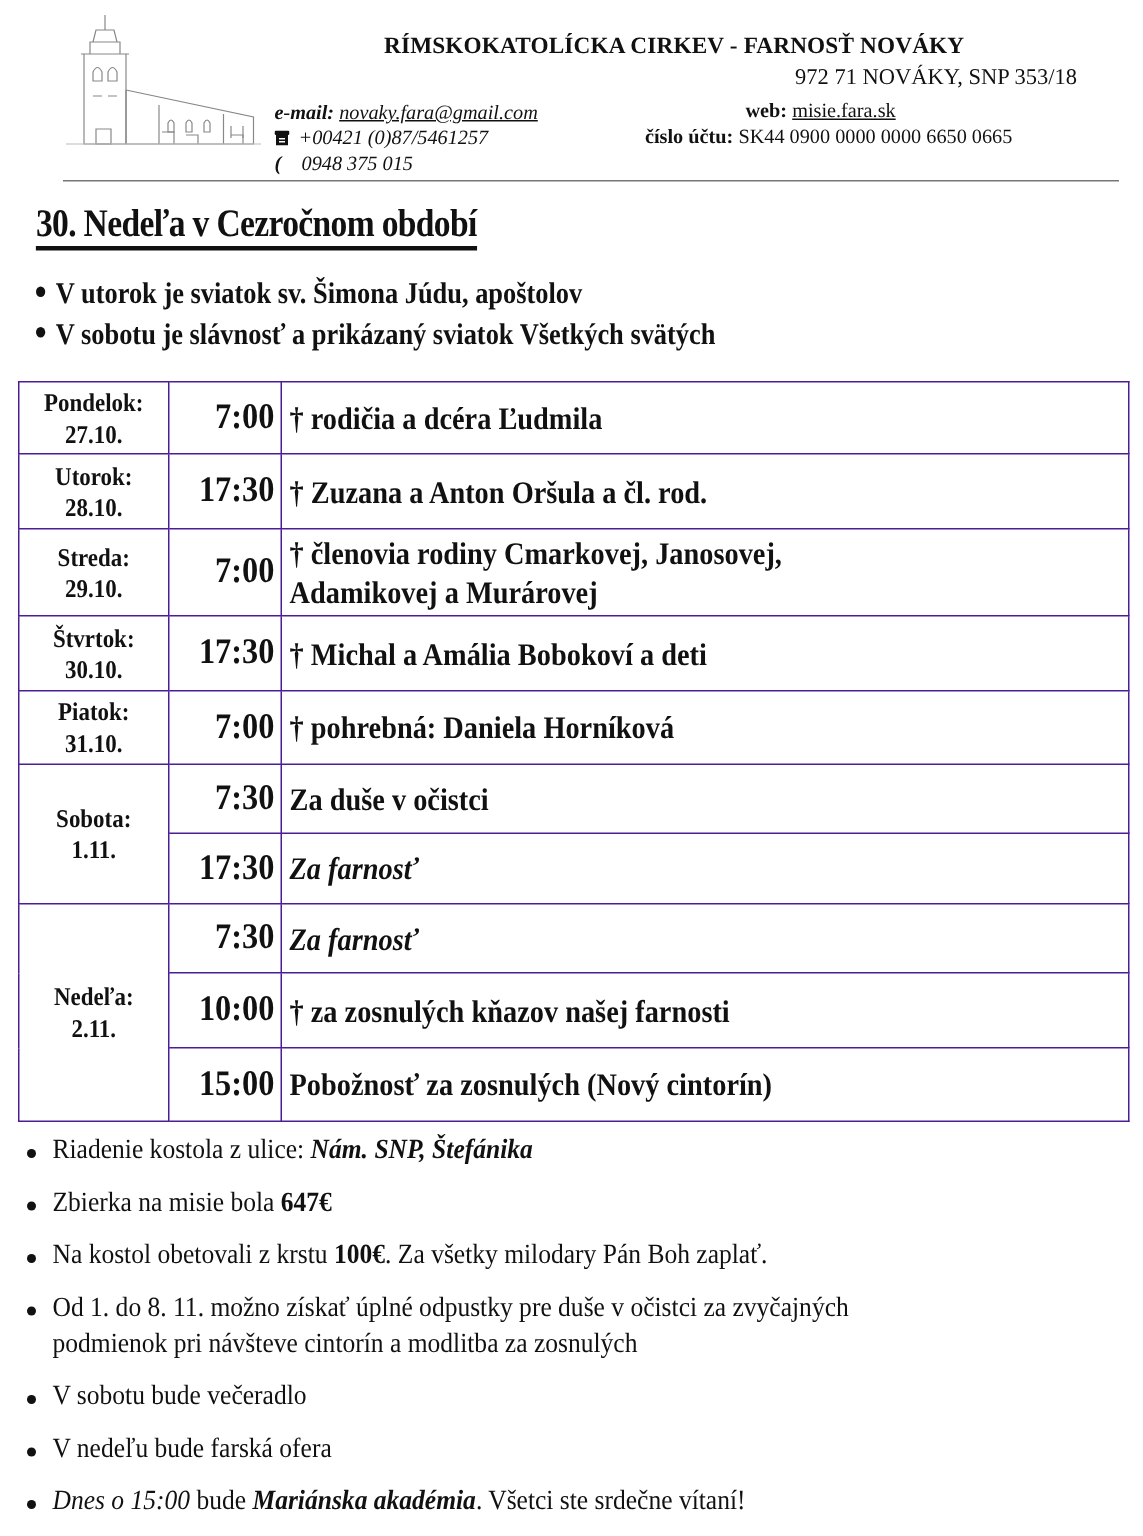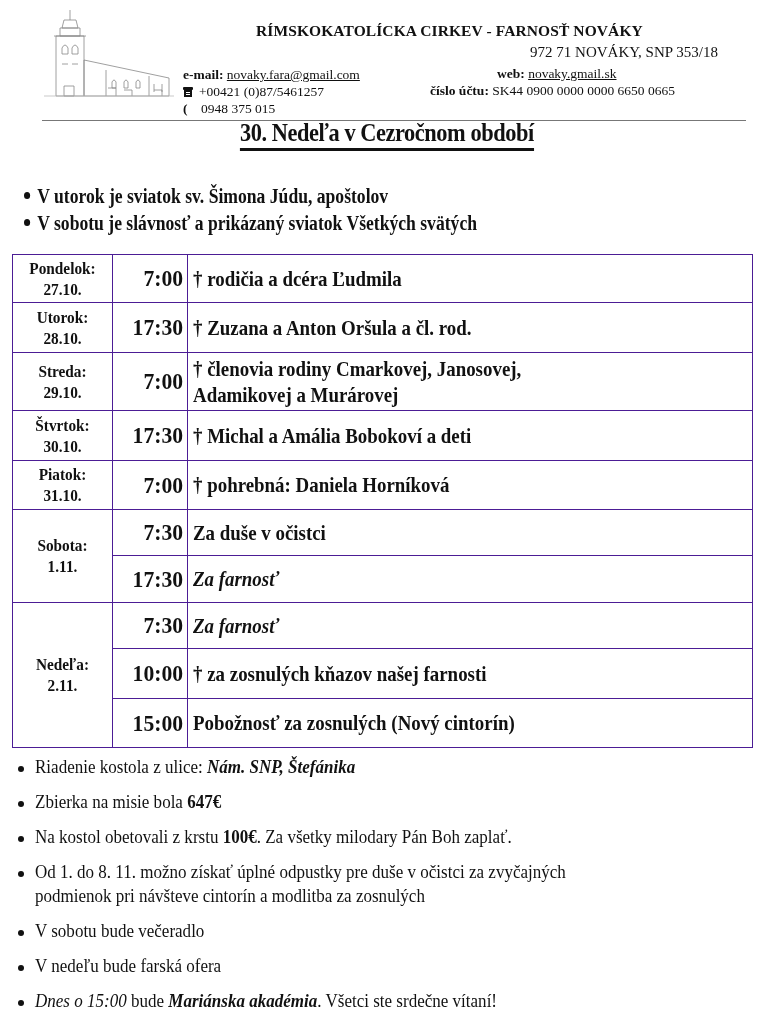--- a/index.html
+++ b/index.html
@@ -1,28 +1,28 @@
 <!DOCTYPE html>
 <html><head>
   <meta charset="utf-8">
   <style>
     html, body { margin: 0; padding: 0; background: #ffffff; }
     body { width: 762px; height: 1024px; position: relative; overflow: hidden; font-family: "Liberation Serif", serif; color: #111; }
     .logo { position: absolute; left: 44px; top: 8px; width: 130px; height: 95px; }
     .org-title { position: absolute; left: 256px; top: 22px; font-size: 15.5px; font-weight: bold; letter-spacing: 0.1px; }
     .address { position: absolute; right: 44px; top: 44px; font-size: 15px; font-weight: normal; }
-    .contact { position: absolute; left: 183px; top: 66px; font-size: 13.5px; line-height: 17px; }
+    .contact { position: absolute; left: 183px; top: 66px; font-size: 13.5px; line-height: 17px; font-style: italic; }
     .contact b { font-weight: bold; }
     .contact u, .web u { text-decoration: underline; }
     .web { position: absolute; left: 497px; top: 66px; font-size: 13.5px; }
     .account { position: absolute; left: 430px; top: 83px; font-size: 13.5px; }
     .header-rule { position: absolute; left: 42px; right: 16px; top: 120px; height: 1px; background: #777; }
     .icon-phone { display: inline-block; width: 10px; height: 10px; margin-right: 6px; vertical-align: -1px; }
     .icon-mobile { display: inline-block; width: 10px; margin-right: 8px; font-weight: bold; }
-    .page-title { position: absolute; left: 0; right: 0; top: 118px; text-align: center; font-size: 26px; font-weight: bold; font-family: "Liberation Sans Narrow", "Liberation Serif", serif; margin-left: 12px; }
+    .page-title { position: absolute; left: 0; right: 0; top: 134px; text-align: left; font-size: 26px; font-weight: bold; font-family: "Liberation Sans Narrow", "Liberation Serif", serif; }
     .page-title span { border-bottom: 3px solid #111; padding-bottom: 0px; transform: scaleX(0.86); display: inline-block; letter-spacing: -0.5px; }
     .top-notes { position: absolute; left: 24px; top: 183px; font-size: 20px; font-weight: bold; line-height: 27px; }
     .top-notes div { transform-origin: left; transform: scaleX(0.88); white-space: nowrap; }
     .top-notes .dot { display: inline-block; width: 7px; height: 7px; border-radius: 50%; background: #111; vertical-align: 4px; margin-right: 8px; }
     table.sched { position: absolute; left: 12px; top: 254px; width: 741px; border-collapse: collapse; }
     table.sched td { border: 1px solid #4c1d95; padding: 0; font-weight: bold; }
     td.day { width: 99px; text-align: center; font-size: 17px; line-height: 21px; }
     td.day div { transform: scaleX(0.9); }
     td.time { width: 70px; text-align: right; padding-right: 4px !important; font-size: 24px; margin-left: 40px; }
     td.intent { padding-left: 5px !important; font-size: 21px; line-height: 26px; }
@@ -62,21 +62,21 @@
         <rect x="3" y="7" width="4" height="1" fill="#fff"></rect>
       </svg><span>+00421 (0)87/5461257</span>
   </div>
   <div>
     <span class="icon-mobile">(</span><span>0948 375 015</span>
   </div>
 </div>
 
 <div class="web">
   <b>web:</b>
-  <u>novaky.gmail.sk</u>
+  <u>misie.fara.sk</u>
 </div>
 <div class="account">
   <b>číslo účtu:</b>
   <span>SK44 0900 0000 0000 6650 0665</span>
 </div>
 <div class="header-rule"></div>
 
 <div class="page-title"><span>30. Nedeľa v Cezročnom období</span></div>
 
 <div class="top-notes">

